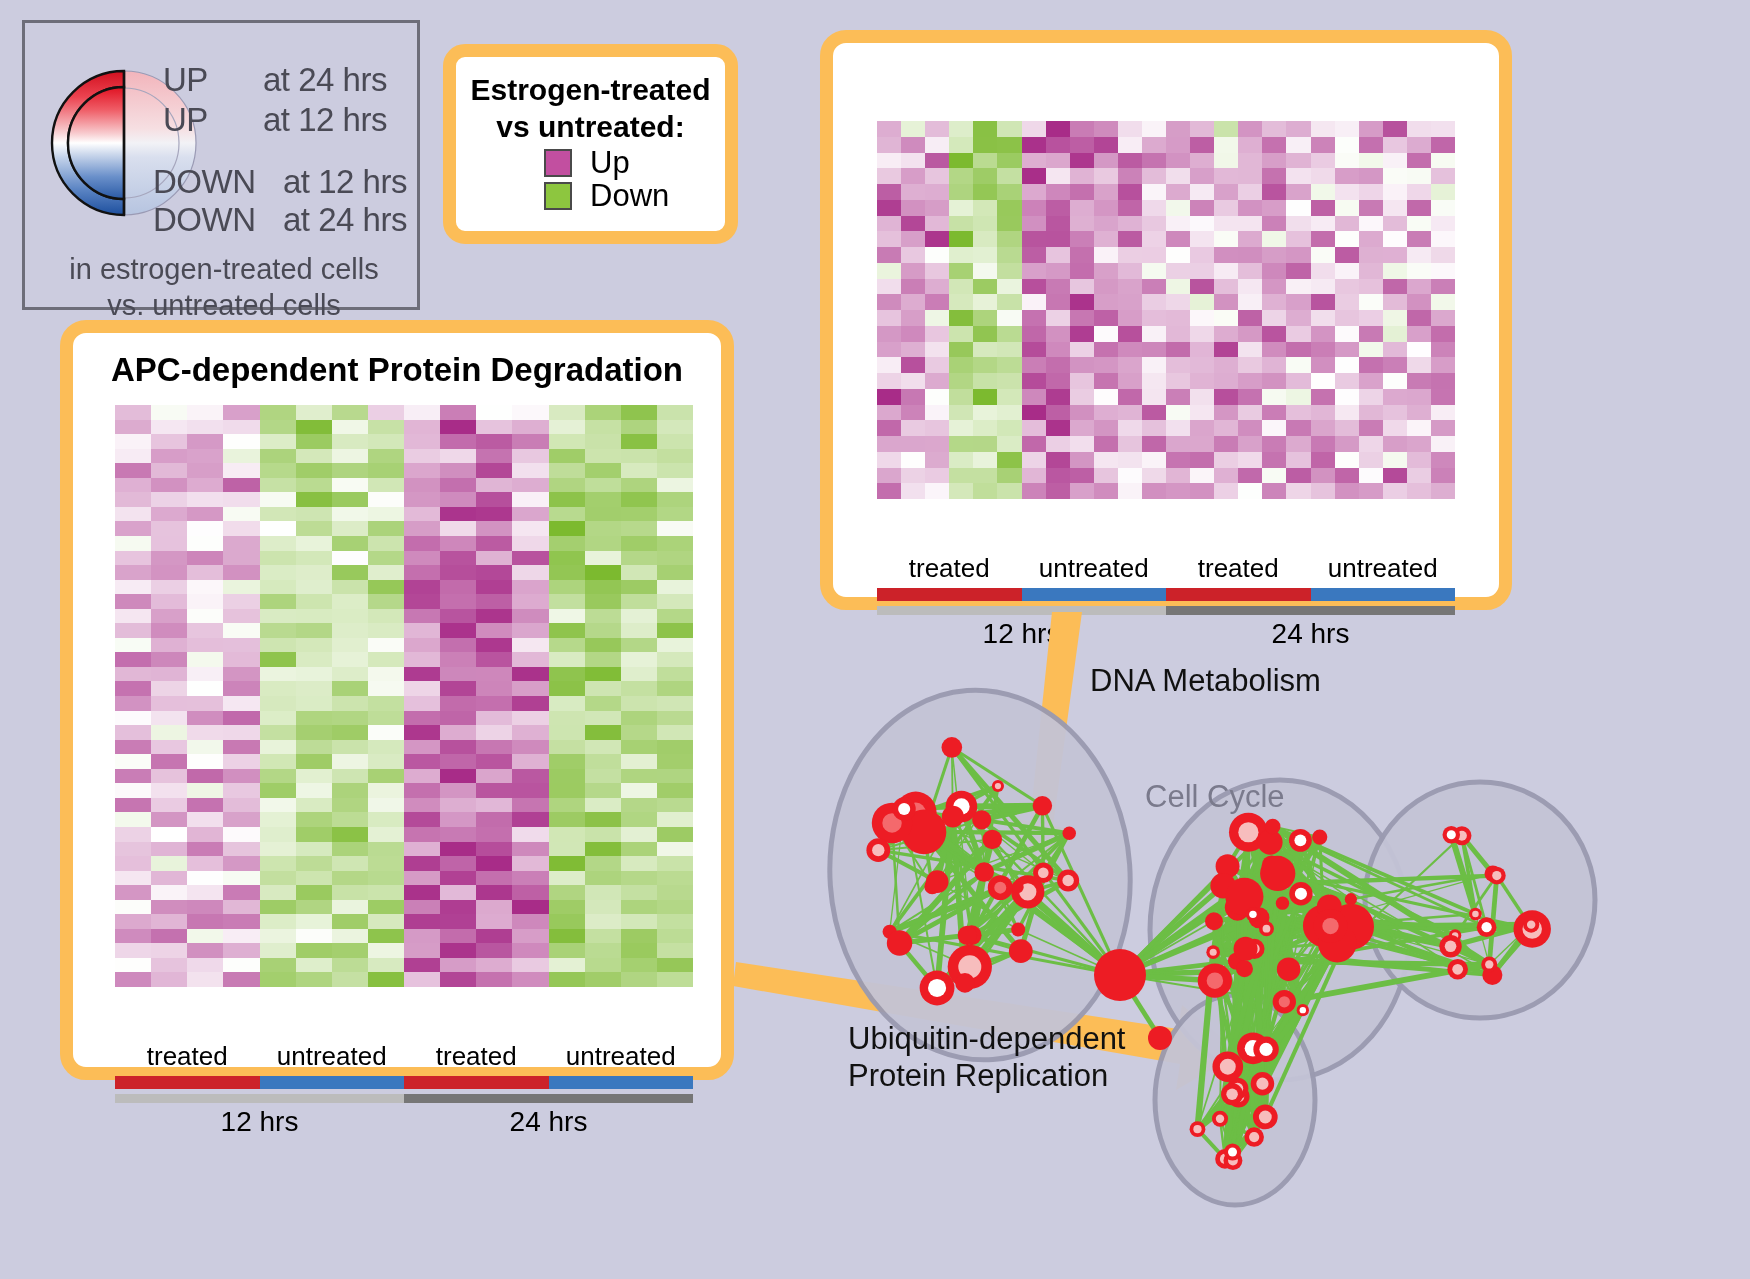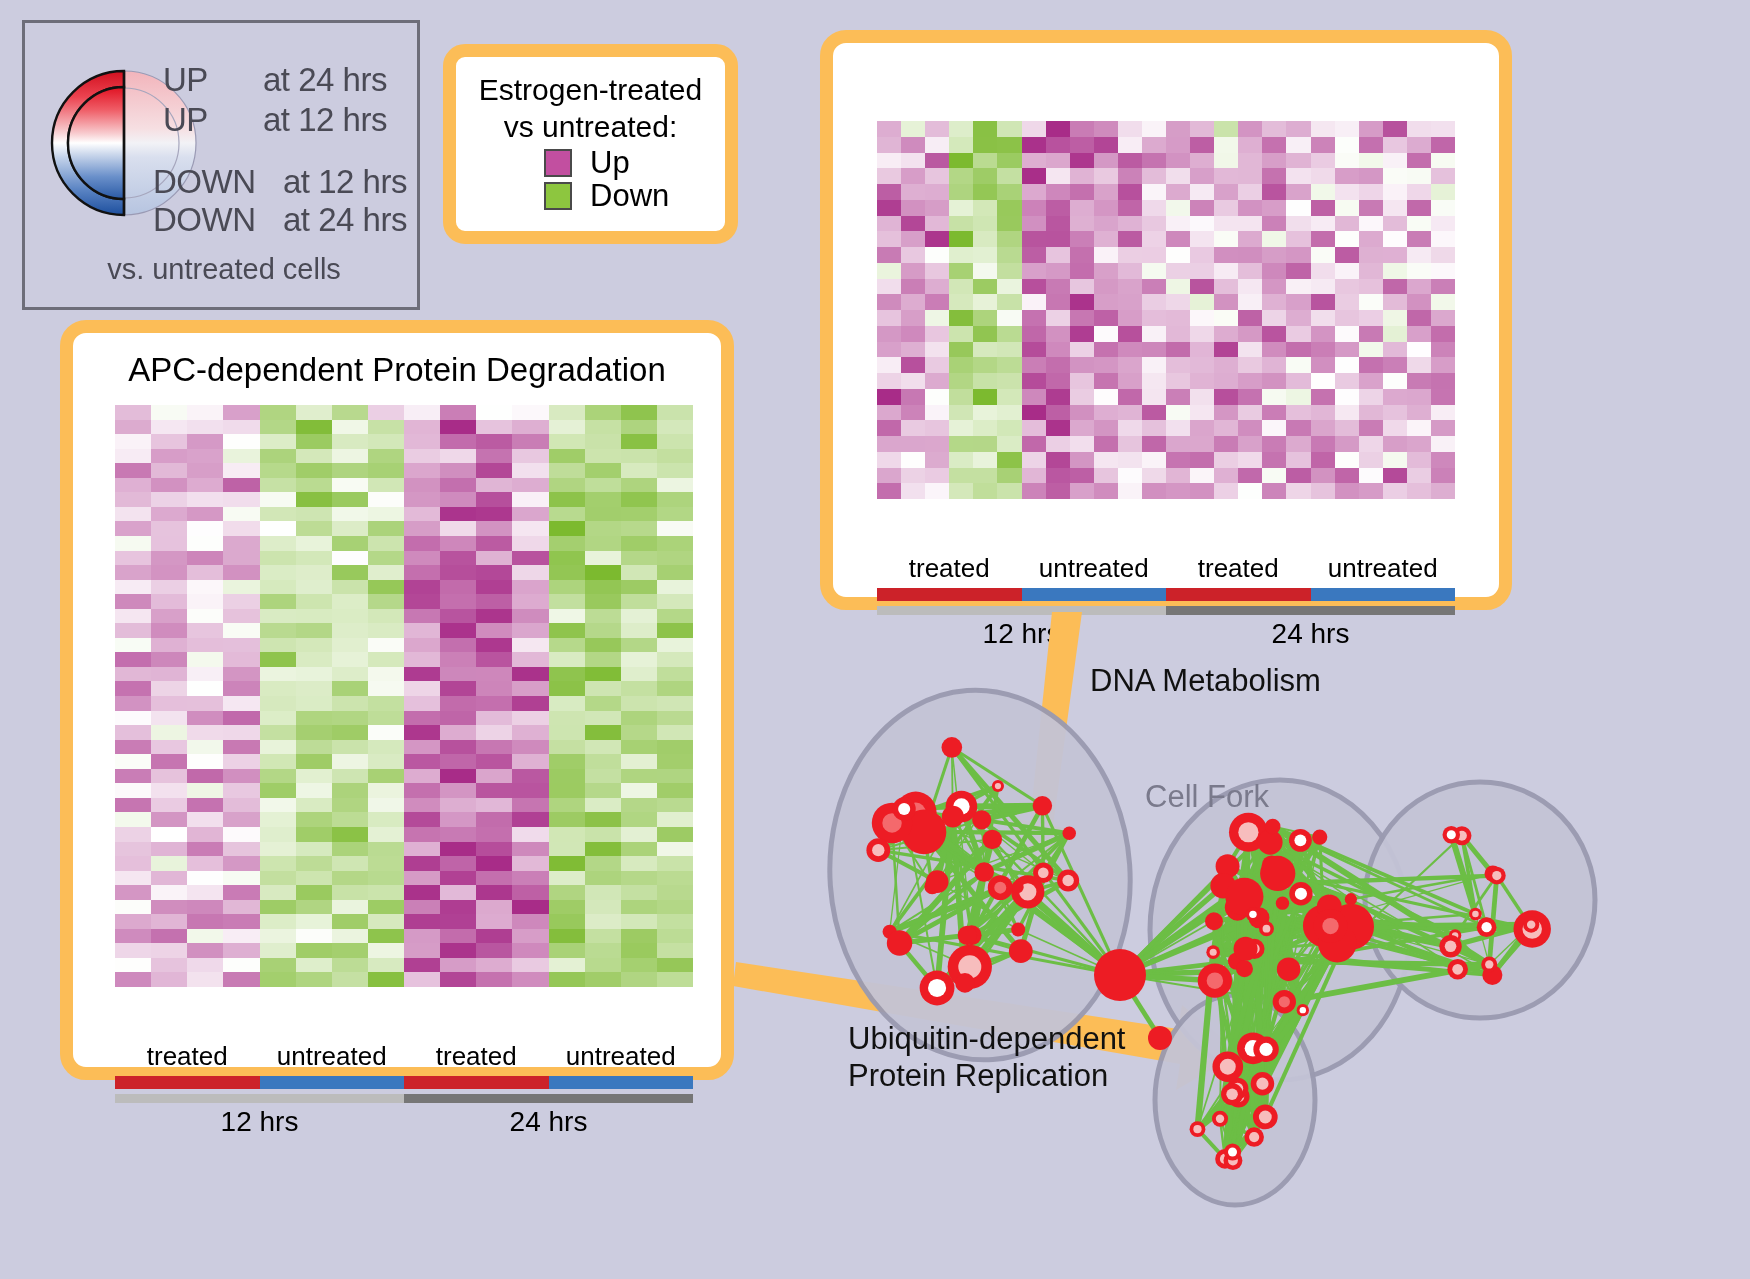--- a/index.html
+++ b/index.html
@@ -28,21 +28,21 @@
     color:#4a4a55;font-size:29px;line-height:36px;
   }
 
   
   .panel{
     position:absolute;background:#ffffff;
     border:13px solid #fcbd57;border-radius:26px;
     box-sizing:border-box;
   }
   .panel-title{
-    text-align:center;color:#000;font-weight:normal;
+    text-align:center;color:#000;font-weight:bold;
   }
 
   #legend-updown{
     left:443px;top:44px;width:295px;height:200px;border-radius:22px;
   }
   #legend-updown .panel-title{font-size:30px;line-height:37px;margin-top:14px;}
   .key-row{display:flex;align-items:center;justify-content:flex-start;margin-left:88px;margin-top:2px;}
   .key-swatch{width:28px;height:28px;border:2px solid #4a4a4a;box-sizing:border-box;}
   .key-label{font-size:31px;margin-left:18px;color:#000;line-height:31px;}
 
@@ -118,20 +118,21 @@
     <div class="ring-label" style="left:138px;top:38px;">UP</div>
     <div class="ring-label" style="left:238px;top:38px;">at 24 hrs</div>
     <div class="ring-label" style="left:138px;top:78px;">UP</div>
     <div class="ring-label" style="left:238px;top:78px;">at 12 hrs</div>
     <div class="ring-label" style="left:128px;top:140px;">DOWN</div>
     <div class="ring-label" style="left:258px;top:140px;">at 12 hrs</div>
     <div class="ring-label" style="left:128px;top:178px;">DOWN</div>
     <div class="ring-label" style="left:258px;top:178px;">at 24 hrs</div>
 
     <div id="legend-foot">
+      <div>in estrogen-treated cells</div>
       <div>vs. untreated cells</div>
     </div>
   </div>
 
   <div class="panel" id="legend-updown">
     <div class="panel-title">
       <div>Estrogen-treated</div>
       <div>vs untreated:</div>
     </div>
     <div class="key-row">
@@ -2042,18 +2043,18 @@
           <circle cx="437.7983260867144" cy="446.7002953449231" r="15.317513883727376" fill="#ed1c24"></circle>
           <circle cx="437.7983260867144" cy="446.7002953449231" r="7.965107219538235" fill="#f7bdbd"></circle>
           <circle cx="442.10494643686854" cy="474.2763919661247" r="11.061773898574419" fill="#ed1c24"></circle>
           <circle cx="442.10494643686854" cy="474.2763919661247" r="5.752122427258698" fill="#f7bdbd"></circle>
           <circle cx="330" cy="355" r="26" fill="#ed1c24"></circle>
           <circle cx="370" cy="418" r="12" fill="#ed1c24"></circle>
         </g>
       </svg>
 
     <div class="cluster-label" id="lbl-dna" style="left: 300px; top: 42px; color: rgb(17, 17, 17); font-size: 31px; line-height: 37px; text-align: left;">DNA Metabolism</div>
-    <div class="cluster-label" id="lbl-cc" style="left: 355px; top: 158px; color: rgb(122, 122, 140); font-size: 31px; line-height: 37px; text-align: left;">Cell Fork</div>
+    <div class="cluster-label" id="lbl-cc" style="left: 355px; top: 158px; color: rgb(122, 122, 140); font-size: 31px; line-height: 37px; text-align: left;">Cell Cycle</div>
     <div class="cluster-label" id="lbl-ub" style="left: 58px; top: 400px; color: rgb(17, 17, 17); font-size: 31px; line-height: 37px; text-align: left; font-weight: normal;">Ubiquitin-dependent
 Protein Replication</div>
   </div>
 
 </div>
 
 </body></html>

